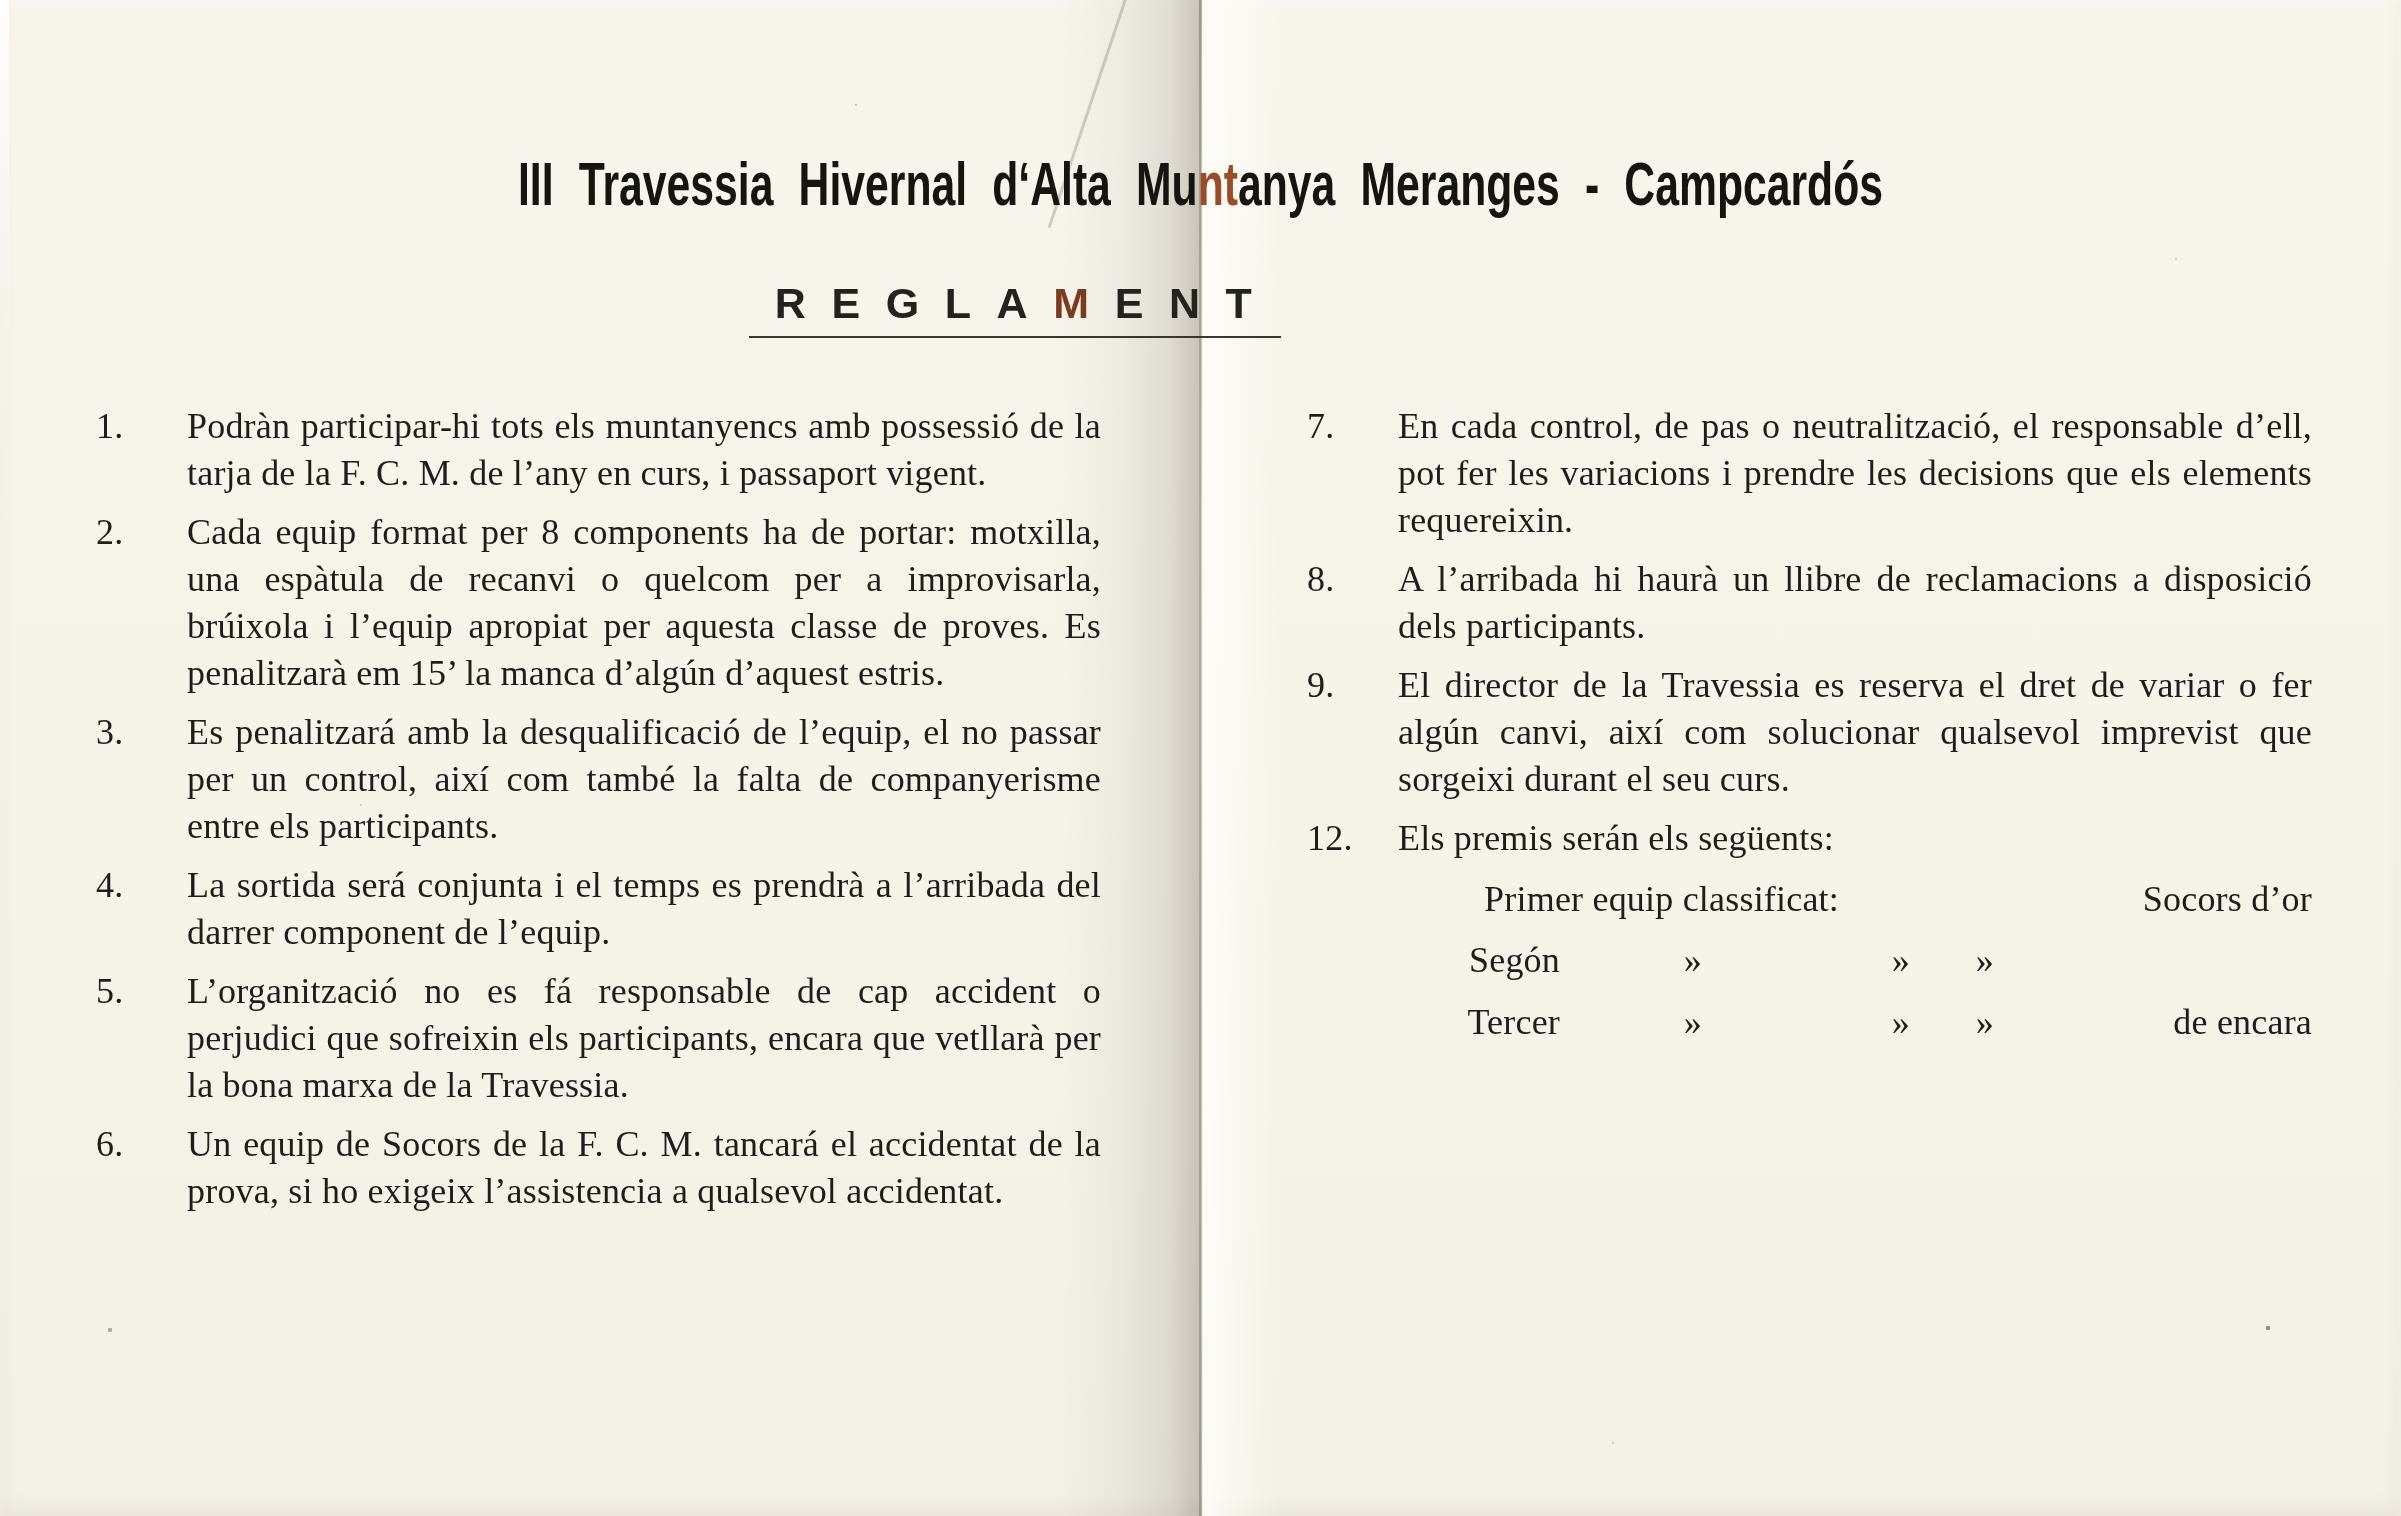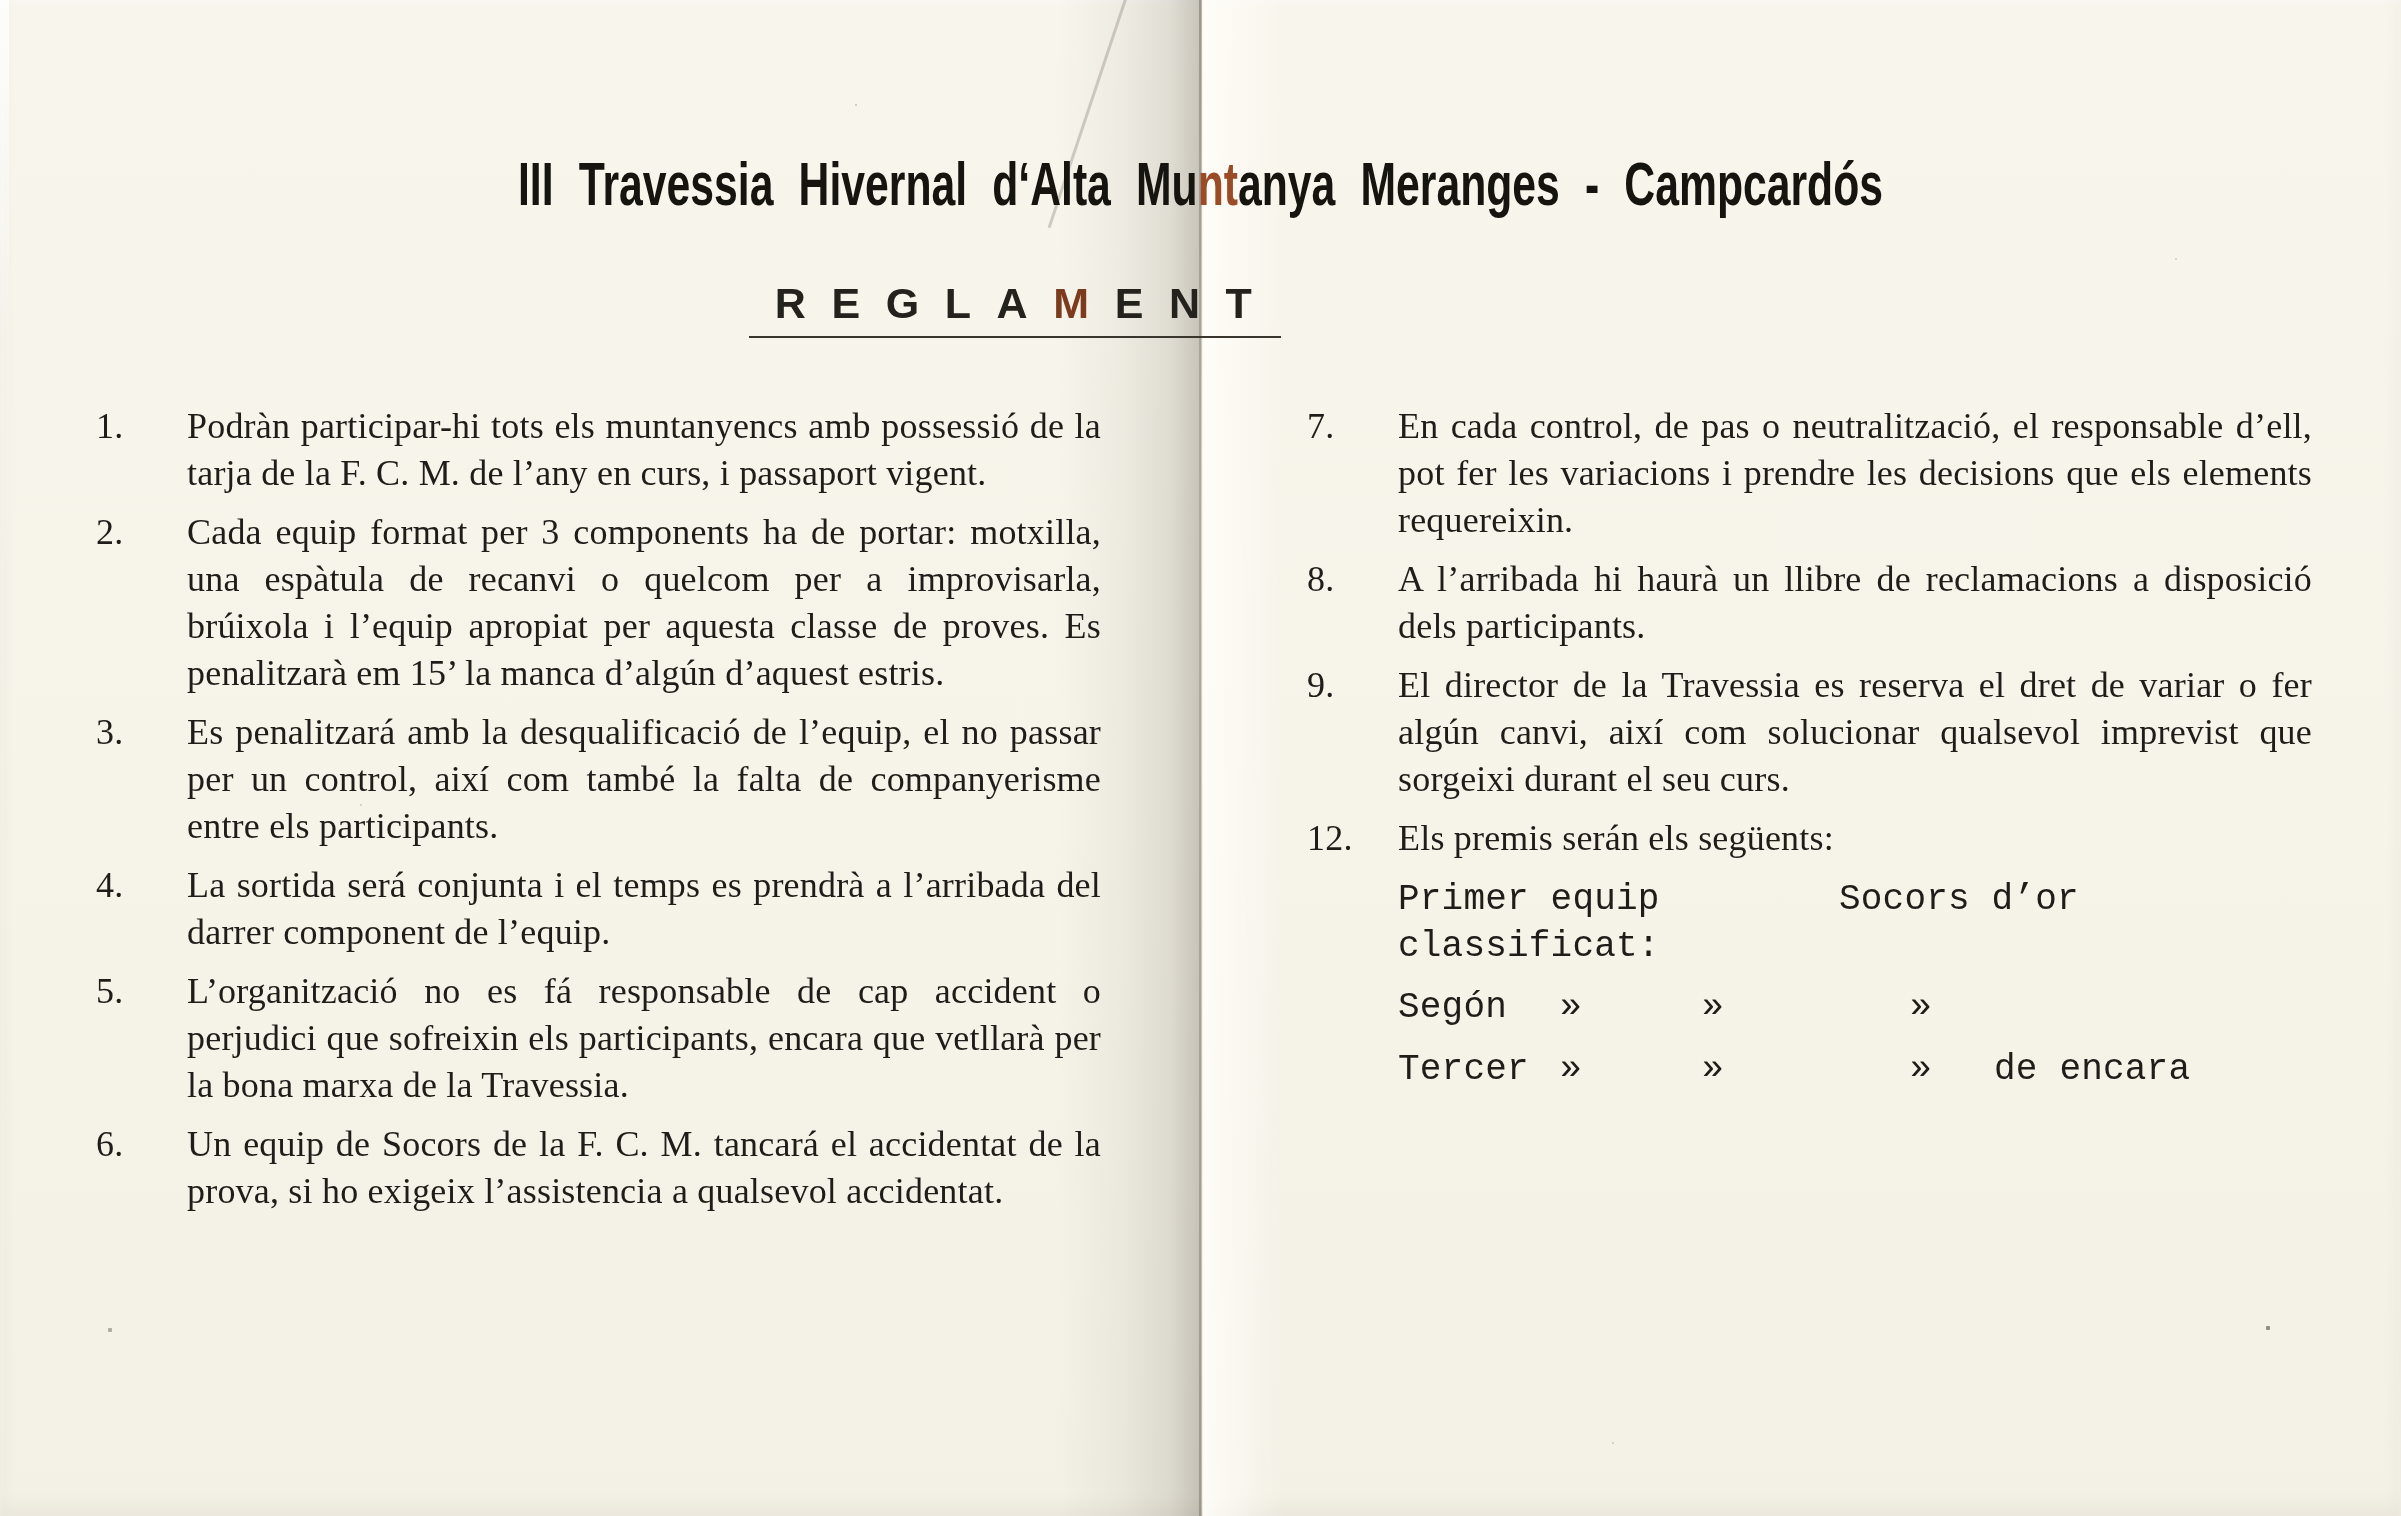--- a/index.html
+++ b/index.html
@@ -57,21 +57,21 @@
 
   .col{position:absolute;top:403px;width:1005px;z-index:1;
     font-size:36px;line-height:47px;letter-spacing:0.2px;}
   .col-left{left:96px;}
   .col-right{left:1307px;}
   .rule{display:flex;margin-bottom:12px;}
   .rule-num{flex:0 0 91px;}
   .rule-text{flex:1 1 auto;text-align:justify;}
 
   .prizes{margin-top:13.6px;}
-  .prize-row{display:flex;margin-top:14.5px;text-align:left;font-family:Liberation Mono, monospace;}
+  .prize-row{display:flex;margin-top:14.5px;text-align:right;}
   .prize-row:first-child{margin-top:0;}
   .pz-label-wide{flex:0 0 441px;}
   .pz-c1{flex:0 0 162px;}
   .pz-c2{flex:0 0 142px;}
   .pz-c3{flex:0 0 208px;}
   .pz-c4{flex:0 0 84px;}
   .pz-val{flex:1 1 auto;}
 </style>
 </head>
 <body>
@@ -91,21 +91,21 @@
     <div class="subtitle"><span>REGLA</span><span class="fold-ink-dark">M</span><span>ENT</span></div>
   </div>
 
   <section class="col col-left">
     <div class="rule">
       <span class="rule-num">1.</span>
       <span class="rule-text">Podràn participar-hi tots els muntanyencs amb possessió de la tarja de la F. C. M. de l’any en curs, i passaport vigent.</span>
     </div>
     <div class="rule">
       <span class="rule-num">2.</span>
-      <span class="rule-text">Cada equip format per 3 components ha de portar: motxilla, una espàtula de recanvi o quelcom per a improvisarla, brúixola i l’equip apropiat per aquesta classe de proves. Es penalitzarà em 15’ la manca d’algún d’aquest estris.</span>
+      <span class="rule-text">Cada equip format per 8 components ha de portar: motxilla, una espàtula de recanvi o quelcom per a improvisarla, brúixola i l’equip apropiat per aquesta classe de proves. Es penalitzarà em 15’ la manca d’algún d’aquest estris.</span>
     </div>
     <div class="rule">
       <span class="rule-num">3.</span>
       <span class="rule-text">Es penalitzará amb la desqualificació de l’equip, el no passar per un control, així com també la falta de companyerisme entre els participants.</span>
     </div>
     <div class="rule">
       <span class="rule-num">4.</span>
       <span class="rule-text">La sortida será conjunta i el temps es prendrà a l’arribada del darrer component de l’equip.</span>
     </div>
     <div class="rule">

